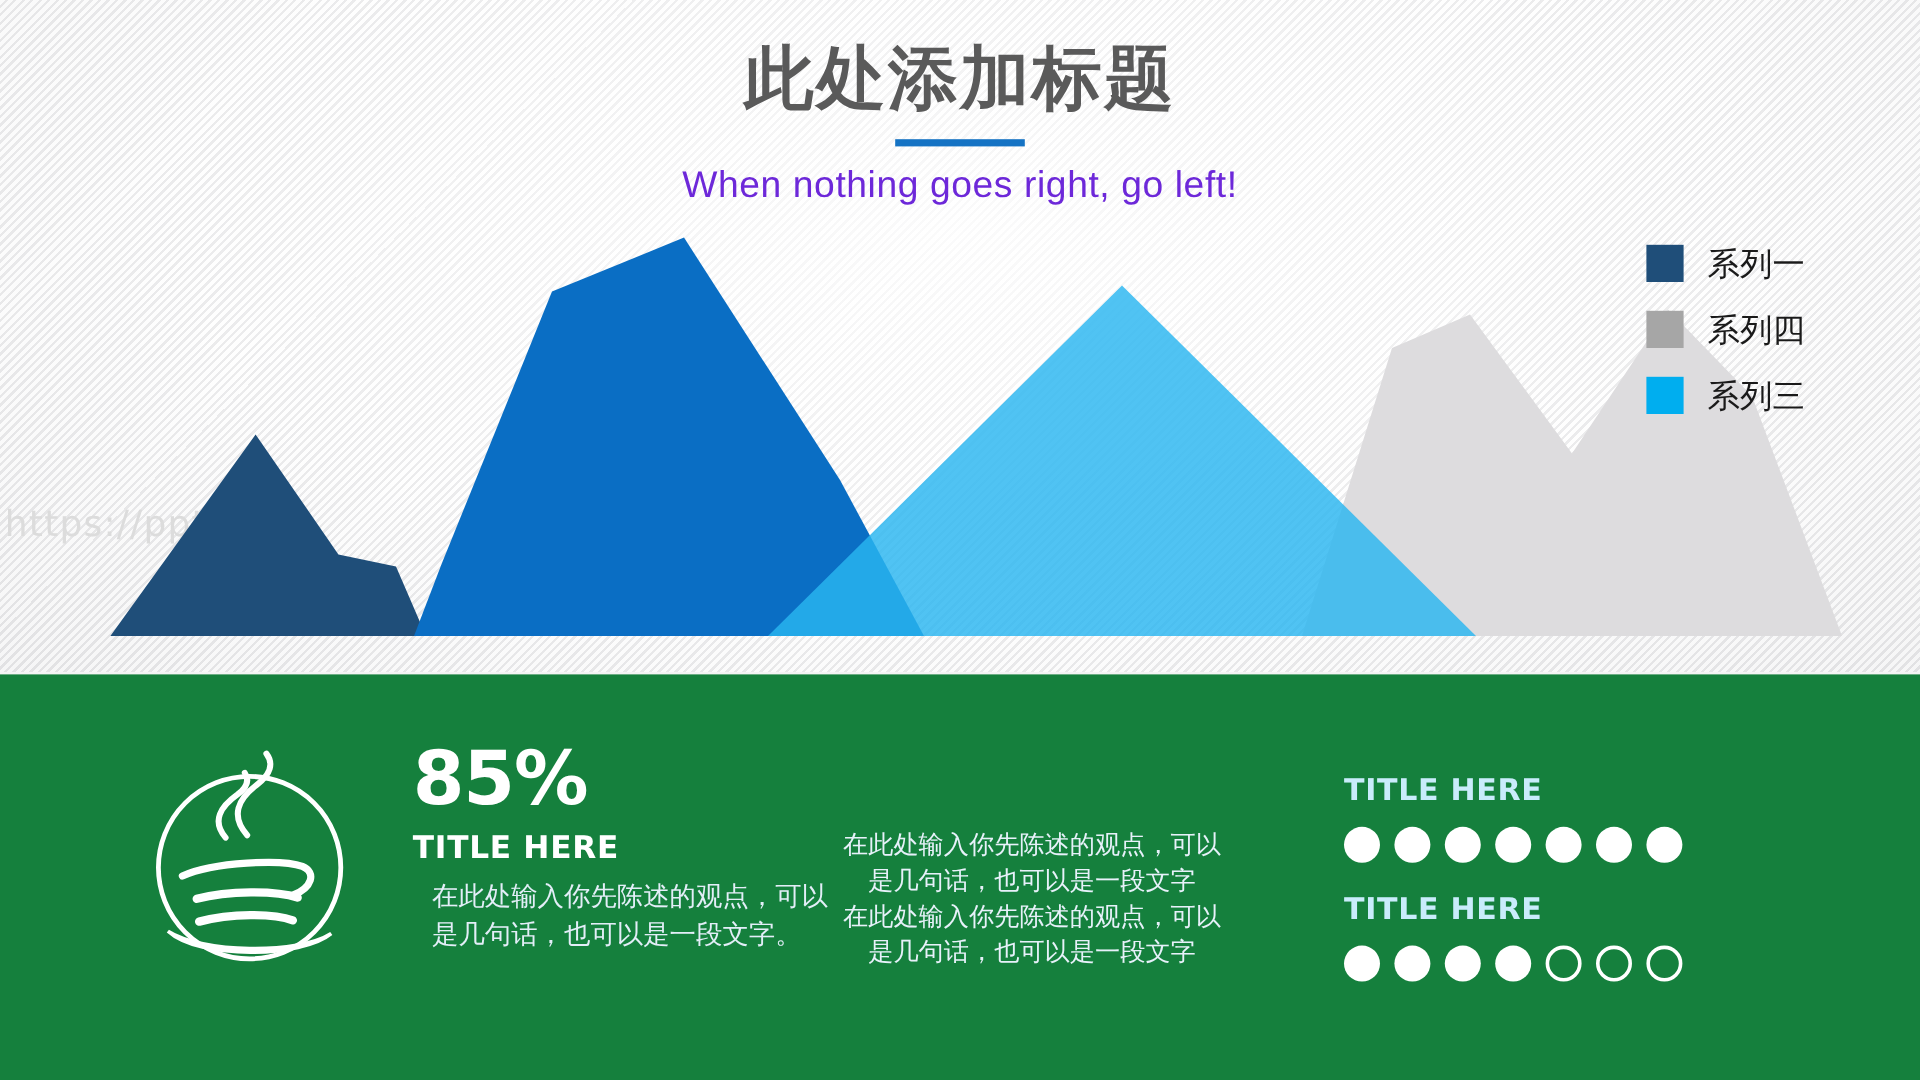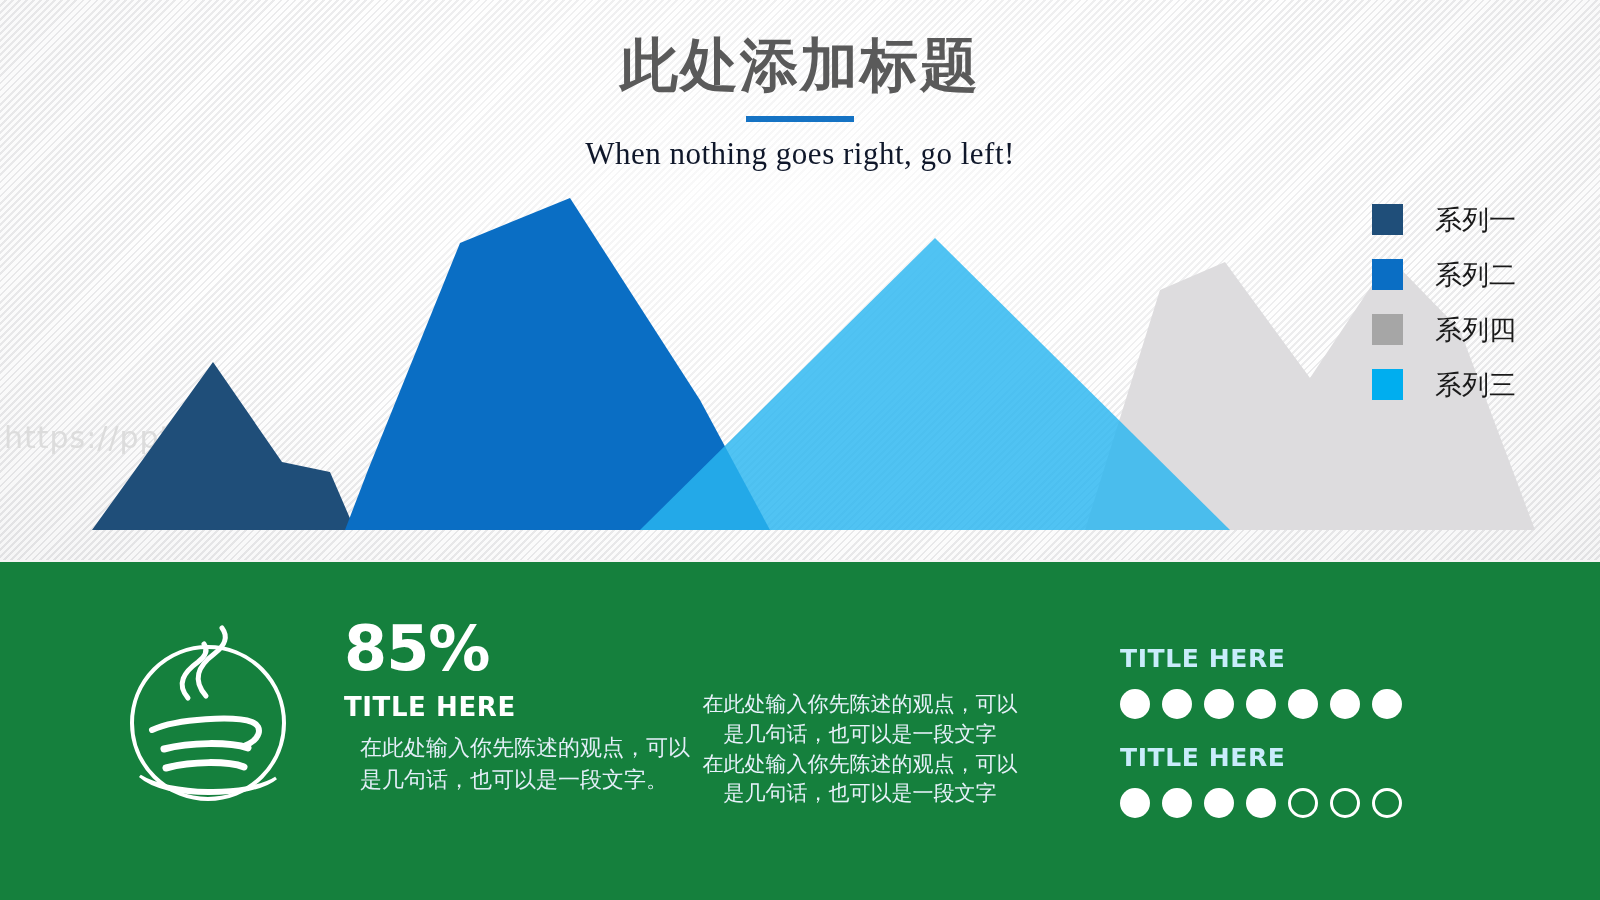--- a/index.html
+++ b/index.html
@@ -81,45 +81,45 @@
   }
   .title-rule {
     width: 108px;
     height: 6px;
     background: #1573c4;
     margin: 18px auto 0 auto;
   }
   .slide-subtitle {
     margin-top: 14px;
     font-size: 31px;
-    color: #0f172a;
+    color: #6d28d9;
     font-weight: 400;
     letter-spacing: 0.5px;
-    font-family: Liberation Serif, serif;
+    font-family: Liberation Sans, sans-serif;
   }
 
   
   .legend {
     position: absolute;
     right: 78px;
     top: 192px;
     width: 150px;
   }
   .legend-row {
     display: flex;
     align-items: center;
     height: 55px;
   }
   .legend-swatch {
     width: 31px;
     height: 31px;
     flex: 0 0 auto;
   }
   .legend-label {
-    margin-left: 32px;
+    margin-left: 20px;
     font-size: 27px;
     color: #1a1a1a;
     font-family: "DejaVu Sans", sans-serif;
     white-space: nowrap;
   }
 
   
   .panel {
     position: absolute;
     left: 0;
@@ -234,24 +234,20 @@
     <div class="title-rule"></div>
     <div class="slide-subtitle">When nothing goes right, go left!</div>
   </div>
 
   <div class="legend">
     <div class="legend-row">
       <span class="legend-swatch" style="background:#1f4e79"></span>
       <span class="legend-label">系列一</span>
     </div>
     <div class="legend-row">
-      <span class="legend-swatch" style="background:#0a6ec4"></span>
-      <span class="legend-label">系列二</span>
-    </div>
-    <div class="legend-row">
       <span class="legend-swatch" style="background:#a6a6a6"></span>
       <span class="legend-label">系列四</span>
     </div>
     <div class="legend-row">
       <span class="legend-swatch" style="background:#00aeef"></span>
       <span class="legend-label">系列三</span>
     </div>
   </div>
 
   <div class="panel">

